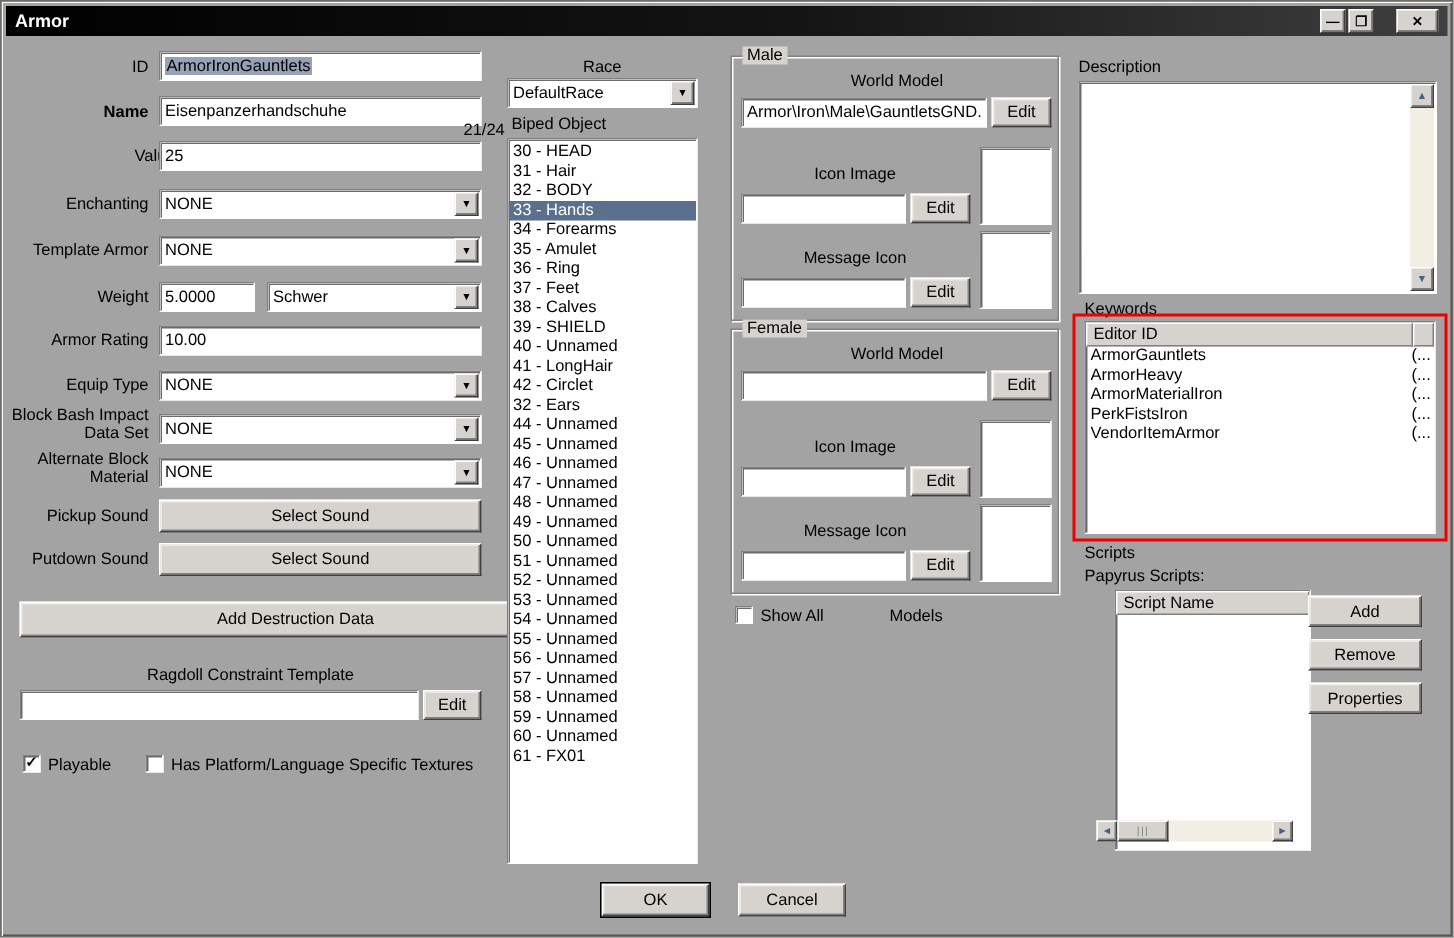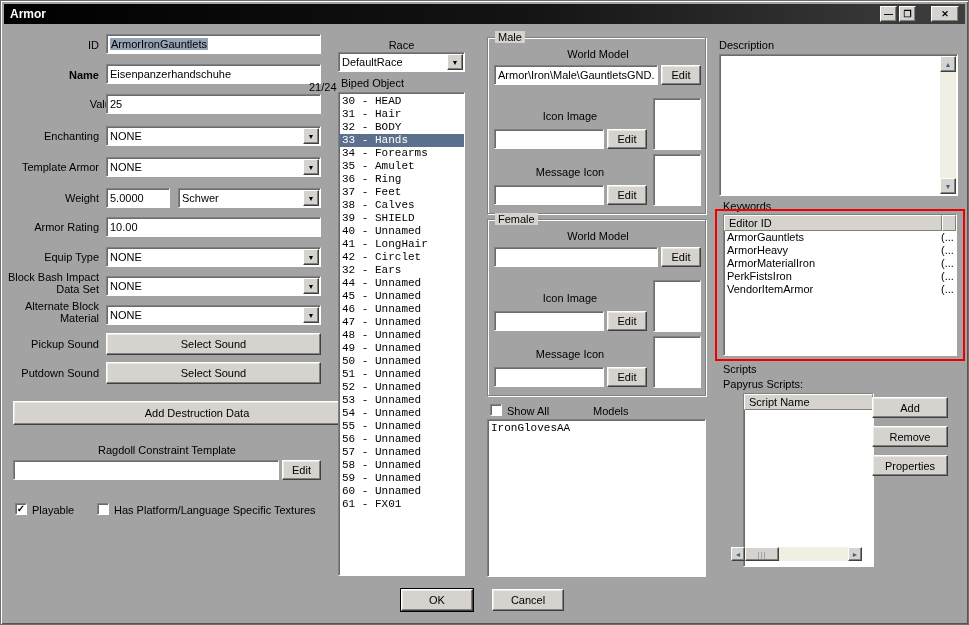--- a/index.html
+++ b/index.html
@@ -27,21 +27,21 @@
   .combo { position:absolute; background:#fff; border:1px solid; border-color:#808080 #fff #fff #808080;
            box-shadow: inset 1px 1px 0 #6b6b6b; padding:3px 20px 2px 3px; overflow:hidden; white-space:nowrap; }
   .combo .arrow { position:absolute; right:1px; top:1px; bottom:1px; width:16px; background:#d6d3ce;
                   border:1px solid; border-color:#fff #404040 #404040 #fff; box-shadow: inset -1px -1px 0 #808080;
                   display:flex; align-items:center; justify-content:center; }
   .combo .arrow i { font-style:normal; font-size:7px; line-height:7px; }
   .group { position:absolute; border:1px solid #808080; box-shadow: inset 1px 1px 0 #fff, 1px 1px 0 #fff; }
   .gtitle { position:absolute; top:-7px; left:7px; background:#d6d3ce; padding:0 3px; line-height:12px; }
   .listbox { position:absolute; background:#fff; border:1px solid; border-color:#808080 #fff #fff #808080;
              box-shadow: inset 1px 1px 0 #6b6b6b; overflow:hidden; }
-  .list-item { height:13px; line-height:13px; padding-left:3px; white-space:nowrap;font-family:Liberation Mono, monospace; }
+  .list-item { height:13px; line-height:13px; padding-left:3px; white-space:nowrap; }
   .list-item.selected { background:#5a708c; color:#fff; }
   .check { position:absolute; width:12px; height:12px; background:#fff; border:1px solid;
            border-color:#808080 #fff #fff #808080; box-shadow: inset 1px 1px 0 #6b6b6b;
            font-size:10px; line-height:9px; text-align:center; font-weight:bold; }
   .hl { background:#96a2b6; padding:0 1px; }
   .vscroll { position:absolute; top:1px; right:1px; bottom:1px; width:16px; background:#f1efe4; }
   .sbtn { position:absolute; background:#d6d3ce; border:1px solid; border-color:#fff #404040 #404040 #fff;
           box-shadow: inset -1px -1px 0 #808080; display:flex; align-items:center; justify-content:center;
           font-size:7px; color:#44618c; }
   .hscroll { position:absolute; background:#f1efe4; }
@@ -307,24 +307,20 @@
     </div>
     <div class="btn" style="left:119px; top:147px; width:40px; height:20px;">
       <span>Edit</span>
     </div>
     <div class="field" style="left:165px; top:116px; width:48px; height:52px;"></div>
   </div>
 
   <div class="check" style="left:489px; top:403px;"></div>
   <div class="label" style="left:506px; top:404px;">Show All</div>
   <div class="label" style="left:592px; top:404px;">Models</div>
-  <div class="listbox" style="left:486px; top:418px; width:219px; height:158px; padding-top:2px;">
-
-      <div class="list-item">IronGlovesAA</div>
-    </div>
 
   <div class="label" style="left:718px; top:38px;">Description</div>
   <div class="listbox" style="left:718px; top:53px; width:239px; height:142px;">
     <span></span>
     <div class="vscroll">
       <div class="sbtn" style="top:0; left:0; width:16px; height:16px;">
         <span>▲</span>
       </div>
       <div class="sbtn" style="bottom:0; left:0; width:16px; height:16px;">
         <span>▼</span>

